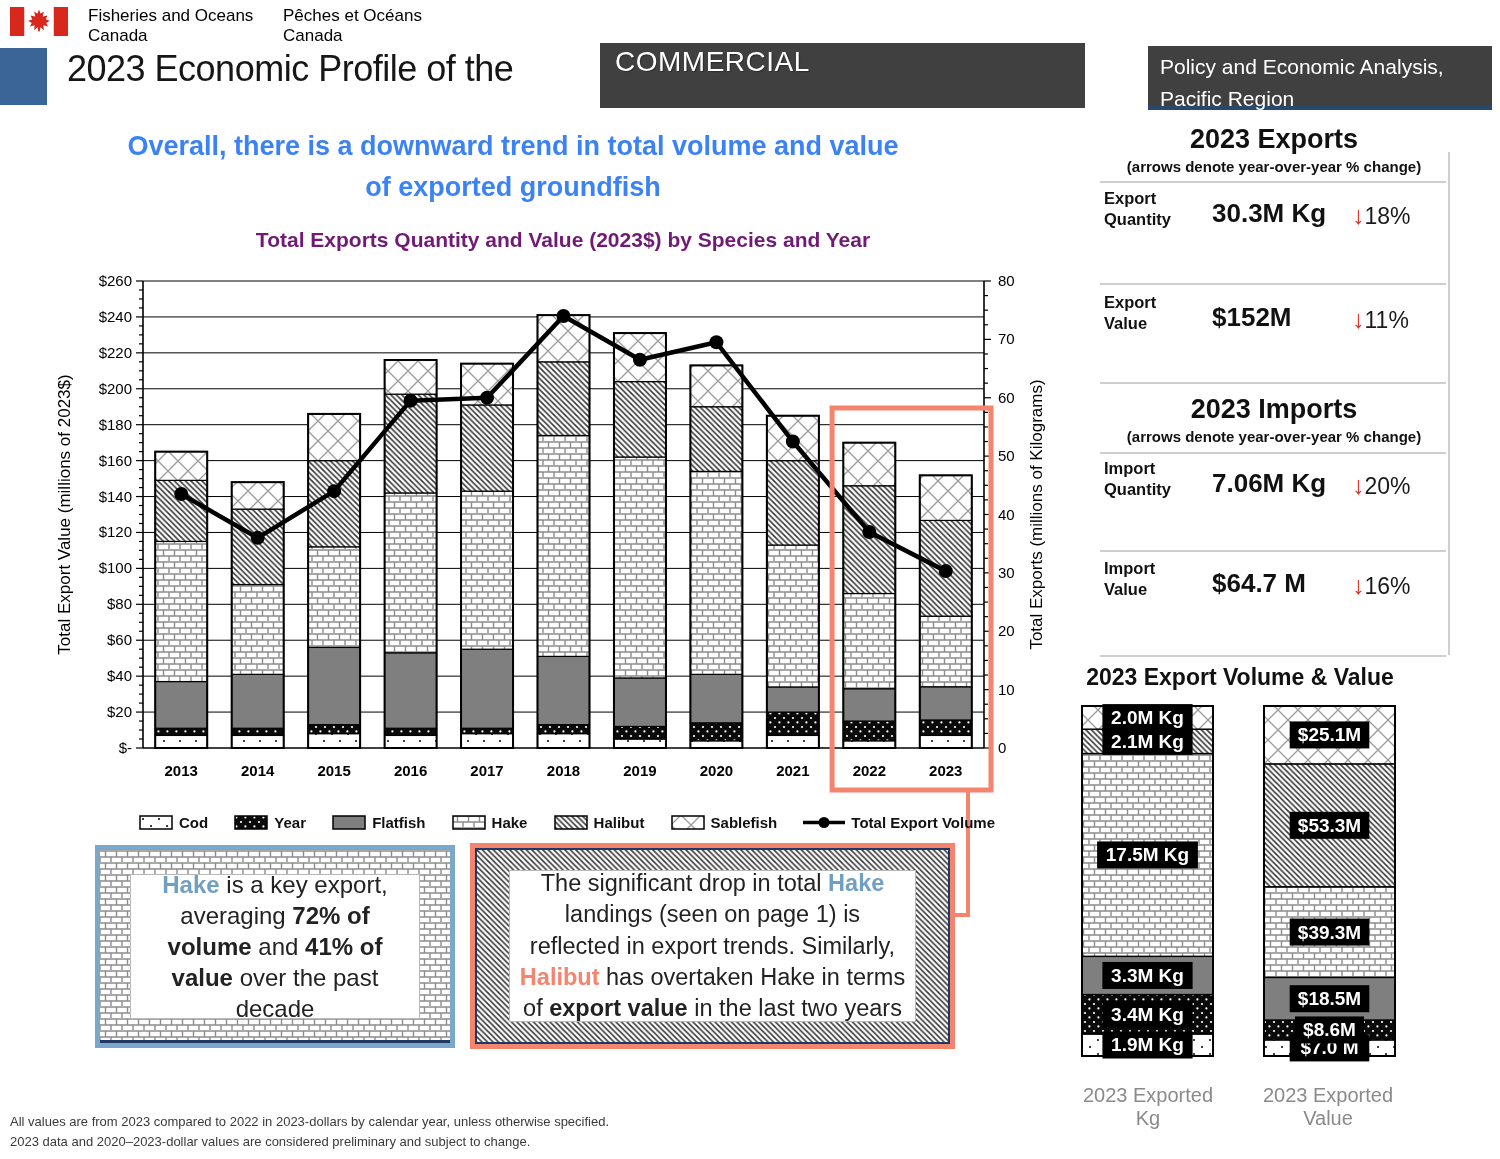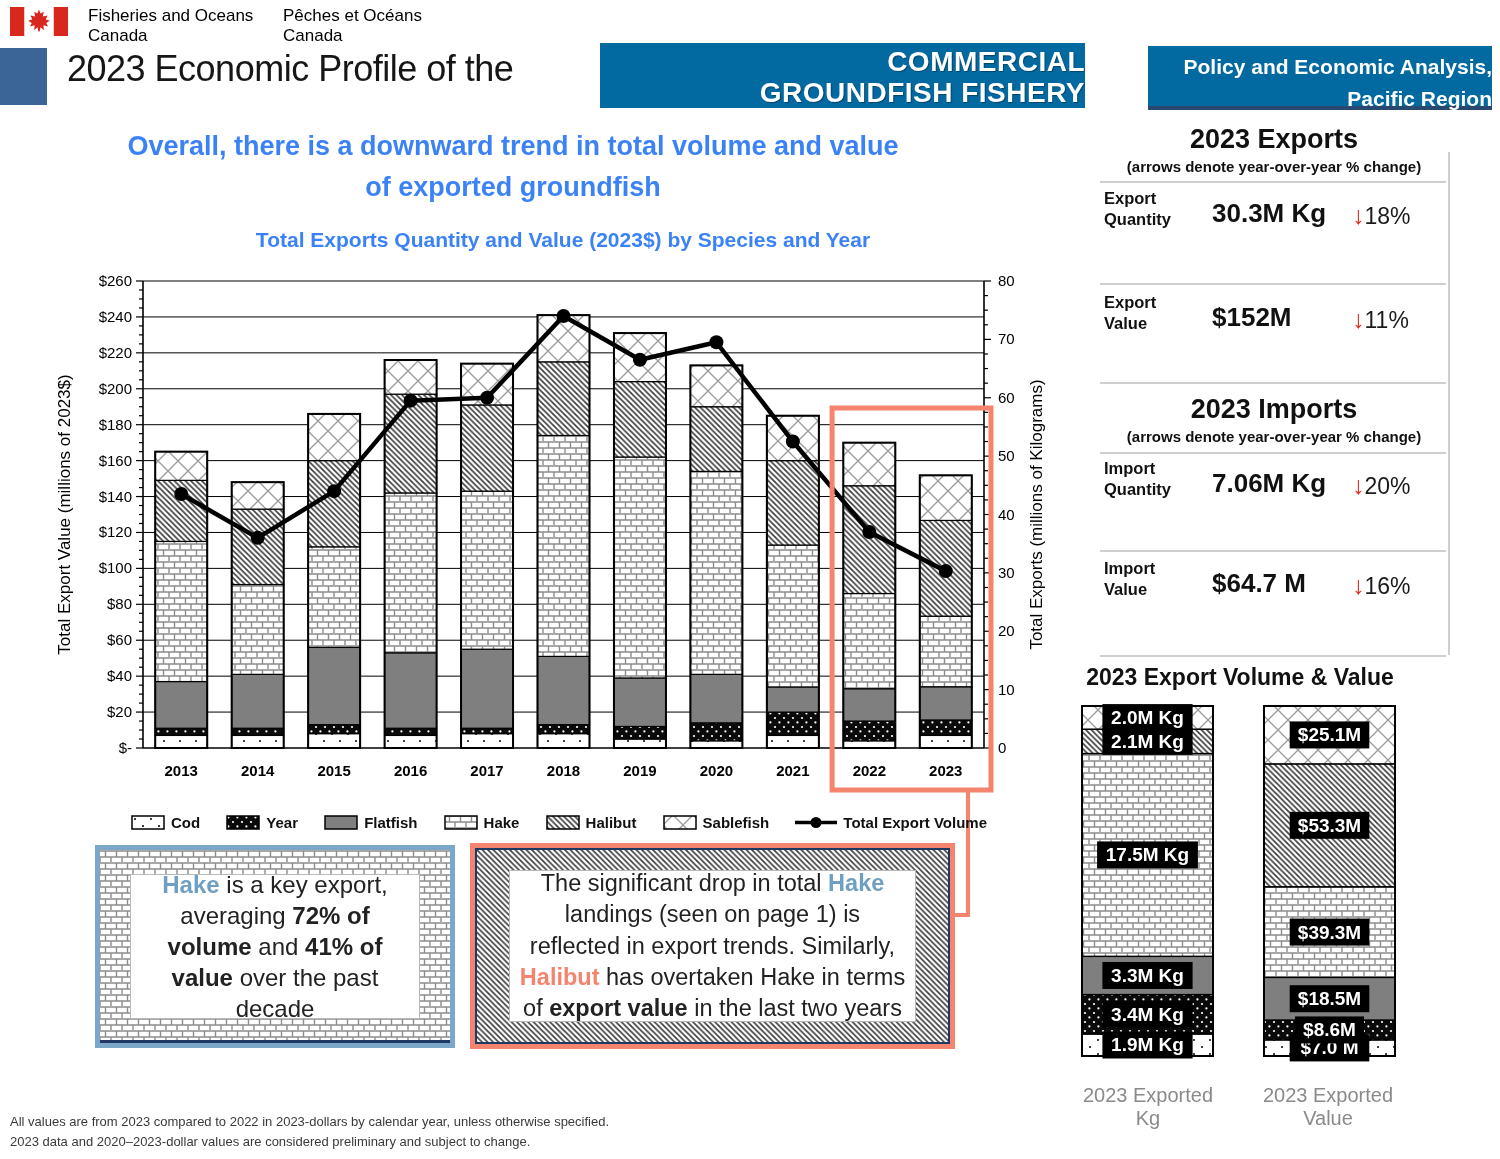--- a/index.html
+++ b/index.html
@@ -1,27 +1,27 @@
 <!DOCTYPE html>
 <html><head>
 <meta charset="utf-8">
 <style>
   html,body{margin:0;padding:0;}
   body{width:1500px;height:1159px;position:relative;background:#fff;
        font-family:"Liberation Sans", sans-serif;color:#111;overflow:hidden;}
   .abs{position:absolute;}
   .dept{font-size:17px;line-height:1.2;color:#000;}
   #page-title{font-size:36px;color:#161616;letter-spacing:-.5px;}
-  .bluebox{background:#0369a1;color:#fff;font-weight:700;text-align:right;}
+  .bluebox{background:#404040;color:#fff;font-weight:400;}
   #program-box{font-size:28px;line-height:1.1;padding:4px 0 0 15px;letter-spacing:.5px;
                text-shadow:1px 1px 1px rgba(0,0,0,.35);}
   #unit-box{font-size:21px;line-height:1.5;padding:5px 0 0 12px;border-bottom:4px solid #28486f;}
   #headline{font-size:27px;font-weight:700;color:#3b82f6;text-align:center;line-height:1.5;}
-  #chart-title{font-size:21px;font-weight:700;text-align:center;color:#3b82f6;}
-  #legend{display:flex;justify-content:space-between;align-items:flex-end;}
+  #chart-title{font-size:21px;font-weight:700;text-align:center;color:#701a75;}
+  #legend{display:flex;justify-content:space-between;align-items:flex-end;margin-left:8px;}
   .leg-item{display:flex;align-items:center;gap:6px;font-size:15px;font-weight:700;}
   .hr{background:#cfcfcf;height:2px;}
   .vr{background:#cfcfcf;width:2px;}
   .stat-title{font-size:27px;font-weight:700;text-align:center;}
   .stat-note{font-size:15px;font-weight:700;text-align:center;}
   .stat-label{font-size:16.5px;font-weight:700;line-height:1.3;}
   .stat-value{font-size:26px;font-weight:700;}
   .stat-change{font-size:23px;color:#1a1a1a;}
   .stat-change .arrow{color:#e02b20;font-size:25px;}
   #vv-title{font-size:23px;font-weight:700;text-align:center;}
@@ -85,21 +85,20 @@
     <div>Canada</div>
 </div>
 <div class="abs dept" style="left:283px;top:6px">
   <div>Pêches et Océans</div>
     <div>Canada</div>
 </div>
 <div class="abs" style="left:0;top:48px;width:47px;height:57px;background:#3b6596"></div>
 <div class="abs" id="page-title" style="left:67px;top:48px;width:530px">2023 Economic Profile of the</div>
 <div class="abs bluebox" id="program-box" style="left:600px;top:43px;width:470px;height:61px">
   <div>COMMERCIAL</div>
-  <div>GROUNDFISH FISHERY</div>
 </div>
 <div class="abs bluebox" id="unit-box" style="left:1148px;top:46px;width:332px;height:55px">
   <div>Policy and Economic Analysis,</div>
   <div>Pacific Region</div>
 </div>
 
 <div class="abs" id="headline" style="left:63px;top:126px;width:900px">
   <div>Overall, there is a downward trend in total volume and value</div>
     <div>of exported groundfish</div>
 </div>

